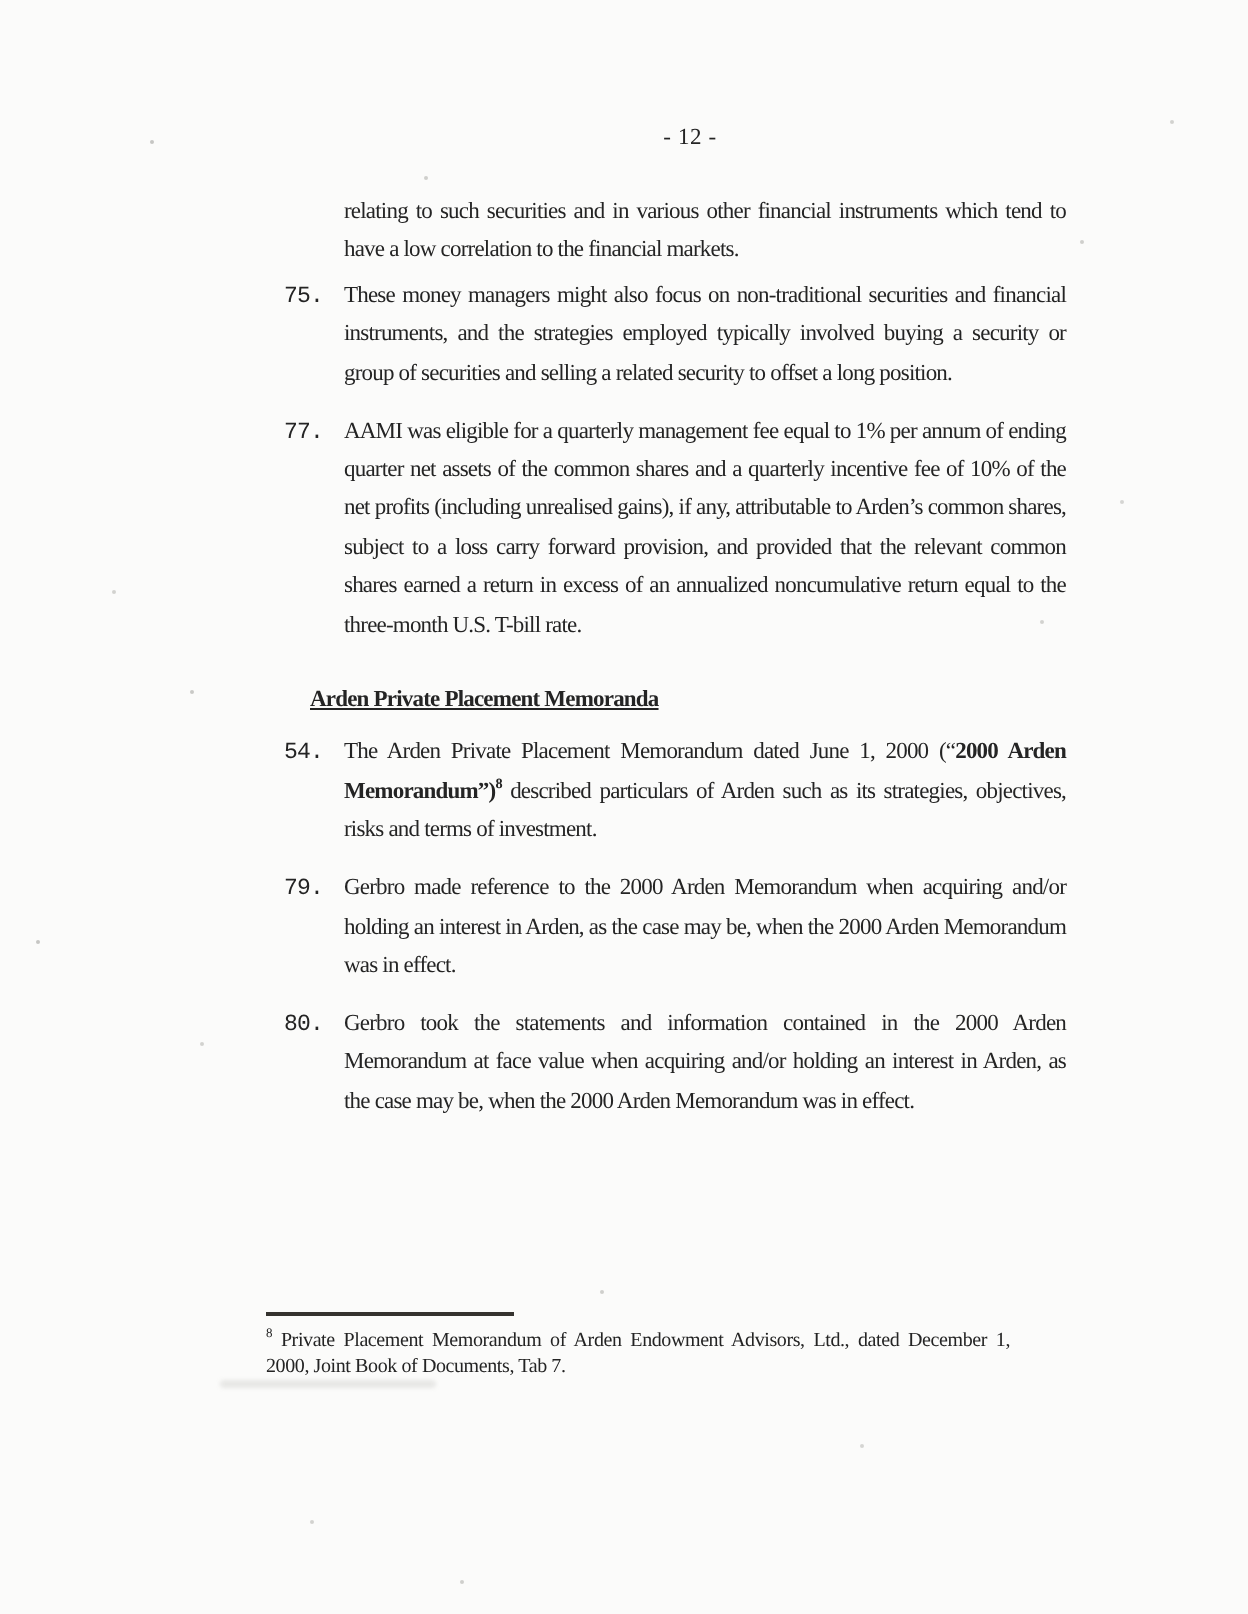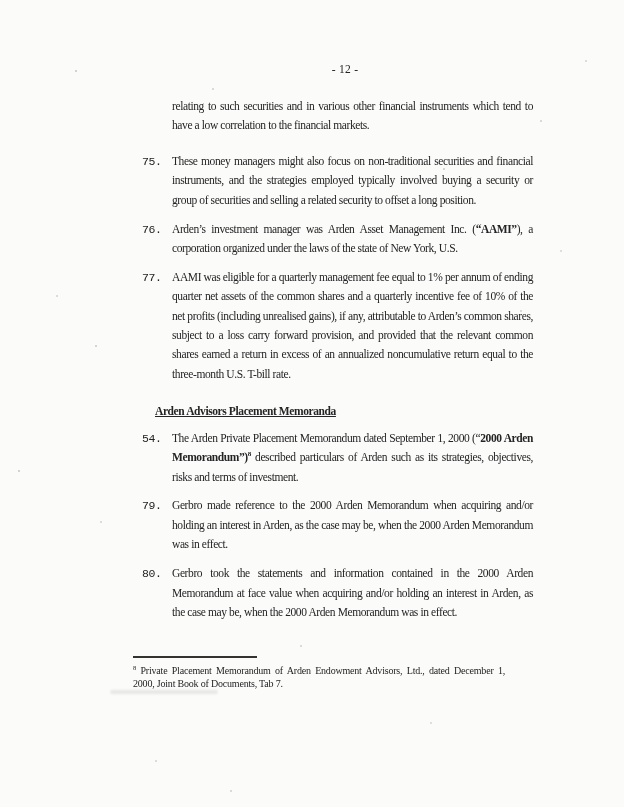--- a/index.html
+++ b/index.html
@@ -77,21 +77,21 @@
     font-family: Liberation Mono, monospace;
   }
   .ptxt {
     width: 361px;
     text-align: justify;
   }
   .cont {
     margin-left: 30px;
     width: 361px;
     text-align: justify;
-    margin-bottom: 16px;
+    margin-bottom: 3px;
   }
   .heading {
     margin: 18px 0 7px 13px;
     font-weight: bold;
     text-decoration: underline;
   }
   b { font-weight: bold; }
   sup.fnref {
     vertical-align: super;
     font-size: 0.62em;
@@ -136,35 +136,31 @@
 
     <div class="cont">
       <span>relating to such securities and in various other financial instruments which tend to have a low correlation to the financial markets.</span>
     </div>
 
     <div class="para">
       <span class="num">75.</span>
       <div class="ptxt"><span>These money managers might also focus on non-traditional securities and financial instruments, and the strategies employed typically involved buying a security or group of securities and selling a related security to offset a long position.</span></div>
     </div>
 
-    <div class="para">
-      <span class="num">76.</span>
-      <div class="ptxt"><span>Arden’s investment manager was Arden Asset Management Inc. (</span><b>“AAMI”</b><span>), a corporation organized under the laws of the state of New York, U.S.</span></div>
-    </div>
 
     <div class="para">
       <span class="num">77.</span>
       <div class="ptxt"><span>AAMI was eligible for a quarterly management fee equal to 1% per annum of ending quarter net assets of the common shares and a quarterly incentive fee of 10% of the net profits (including unrealised gains), if any, attributable to Arden’s common shares, subject to a loss carry forward provision, and provided that the relevant common shares earned a return in excess of an annualized noncumulative return equal to the three-month U.S. T-bill rate.</span></div>
     </div>
 
-    <div class="heading">Arden Advisors Placement Memoranda</div>
+    <div class="heading">Arden Private Placement Memoranda</div>
 
     <div class="para">
       <span class="num">54.</span>
-      <div class="ptxt"><span>The Arden Private Placement Memorandum dated September 1, 2000 (“</span><b>2000 Arden Memorandum</b><b>”)</b><sup class="fnref">8</sup><span> described particulars of Arden such as its strategies, objectives, risks and terms of investment.</span></div>
+      <div class="ptxt"><span>The Arden Private Placement Memorandum dated June 1, 2000 (“</span><b>2000 Arden Memorandum</b><b>”)</b><sup class="fnref">8</sup><span> described particulars of Arden such as its strategies, objectives, risks and terms of investment.</span></div>
     </div>
 
     <div class="para">
       <span class="num">79.</span>
       <div class="ptxt"><span>Gerbro made reference to the 2000 Arden Memorandum when acquiring and/or holding an interest in Arden, as the case may be, when the 2000 Arden Memorandum was in effect.</span></div>
     </div>
 
     <div class="para">
       <span class="num">80.</span>
       <div class="ptxt"><span>Gerbro took the statements and information contained in the 2000 Arden Memorandum at face value when acquiring and/or holding an interest in Arden, as the case may be, when the 2000 Arden Memorandum was in effect.</span></div>

